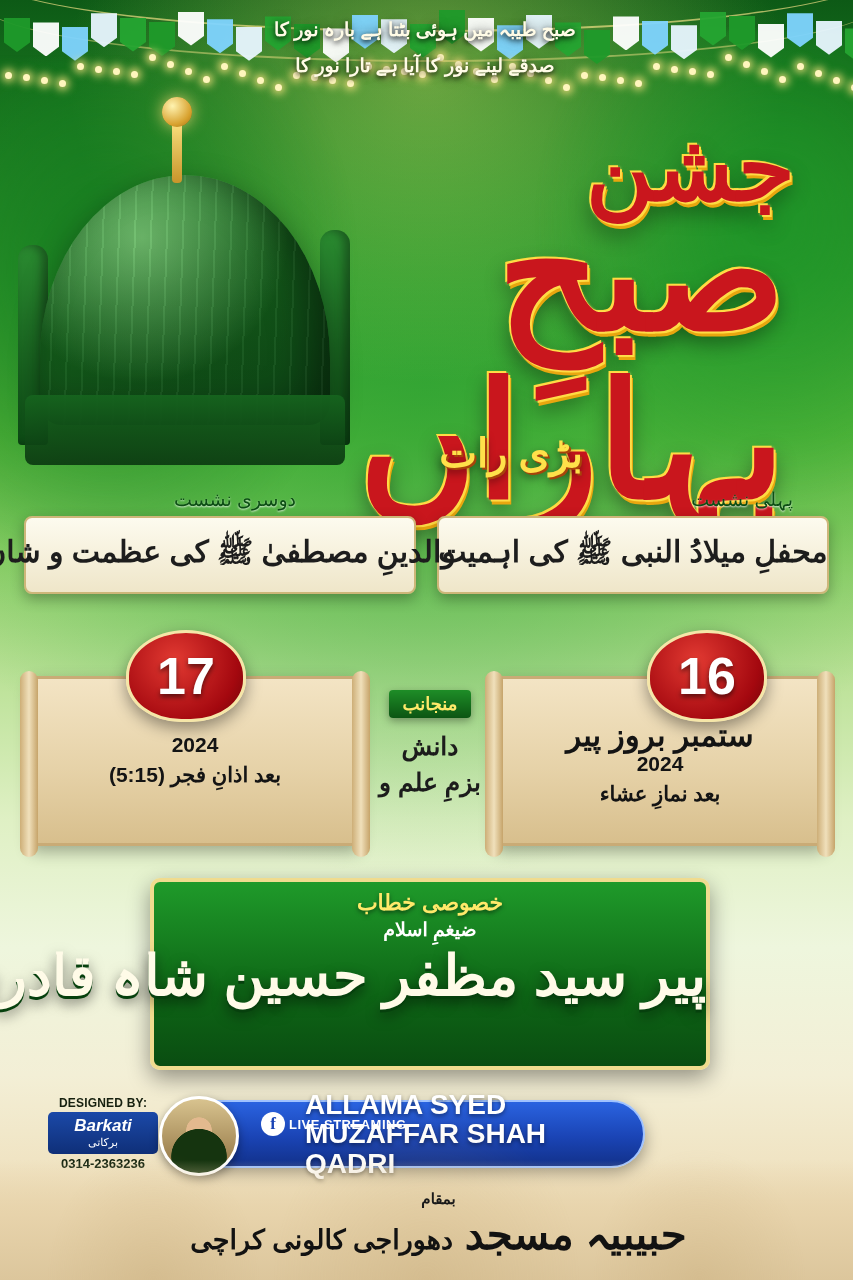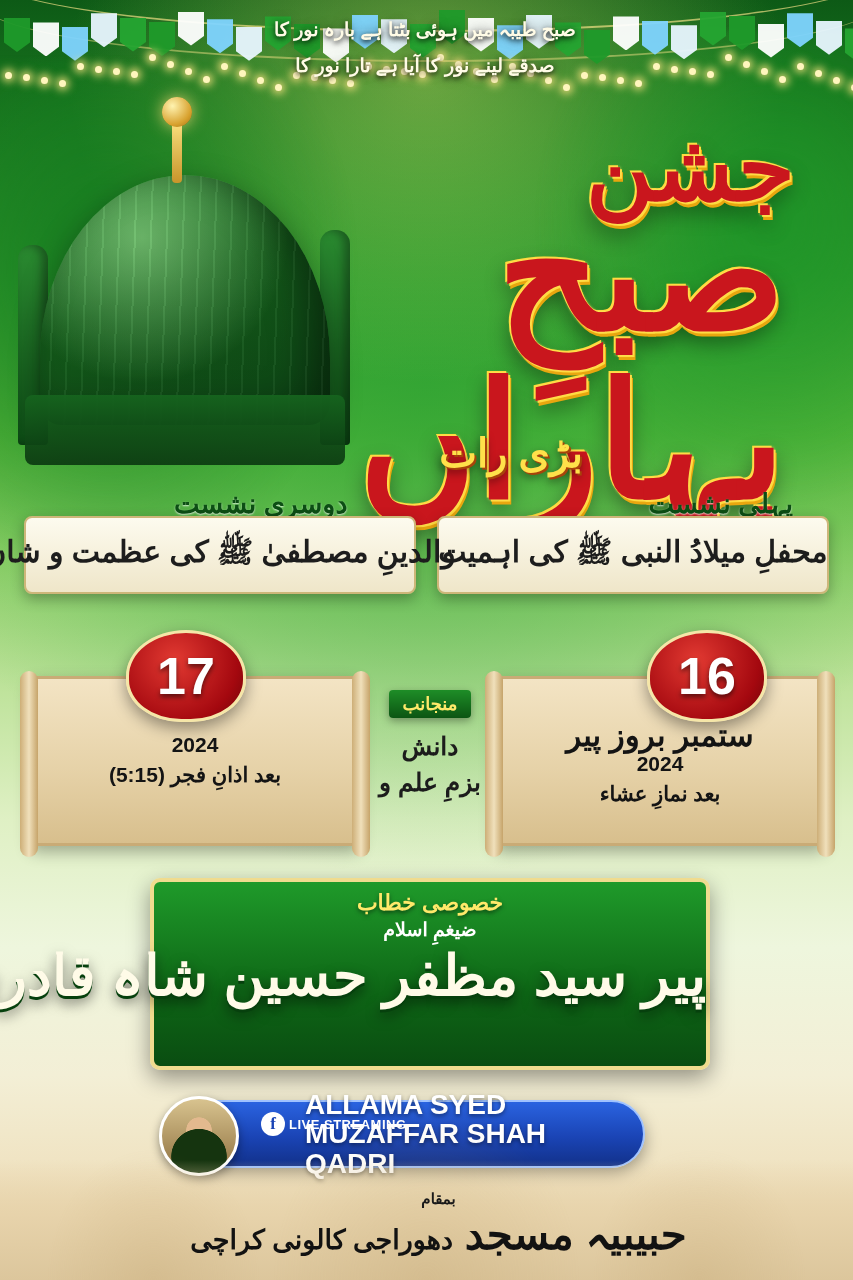--- a/index.html
+++ b/index.html
@@ -183,21 +183,21 @@
     display: flex; align-items: center; justify-content: center;
   }
   .session.right { right: 0; }
   .session.left { left: 0; }
   .session-text {
     direction: rtl; font-size: 30px; font-weight: bold; color: #1d1d1d;
     white-space: nowrap;
   }
   .session-tag {
     position: absolute; top: -10px; direction: rtl;
-    font-size: 27px; font-weight: bold; color: #0c4e14;
+    font-size: 19px; font-weight: normal; color: #0c4e14;
     text-shadow: 0 1px 2px rgba(255,255,255,0.8);
   }
   .session-tag.right { right: 36px; }
   .session-tag.left { left: 150px; }
 
   
   .scrolls {
     position: absolute; left: 30px; top: 630px; width: 795px; height: 240px;
   }
   .scroll {
@@ -510,20 +510,28 @@
       </div>
     </div>
   </div>
 
   <div class="speaker-panel">
     <div class="speaker-kicker">خصوصی خطاب</div>
     <div class="speaker-sub">ضیغمِ اسلام</div>
     <div class="speaker-name">پیر سید مظفر حسین شاہ قادری</div>
   </div>
 
+  <div class="designer">
+    <div class="designer-label">DESIGNED BY:</div>
+    <div class="designer-card">
+      <div class="designer-brand">Barkati</div>
+      <div class="designer-brand-ur">برکاتی</div>
+    </div>
+    <div class="designer-phone">0314-2363236</div>
+  </div>
 
   <div class="livebar">
     <div class="live-avatar"></div>
     <div class="fb-badge">
       <div class="fb-circle">f</div>
       <div class="fb-live">LIVE STREAMING</div>
     </div>
     <div class="live-name">
       <span class="l1">ALLAMA SYED</span>
       <span class="l2">MUZAFFAR SHAH QADRI</span>

